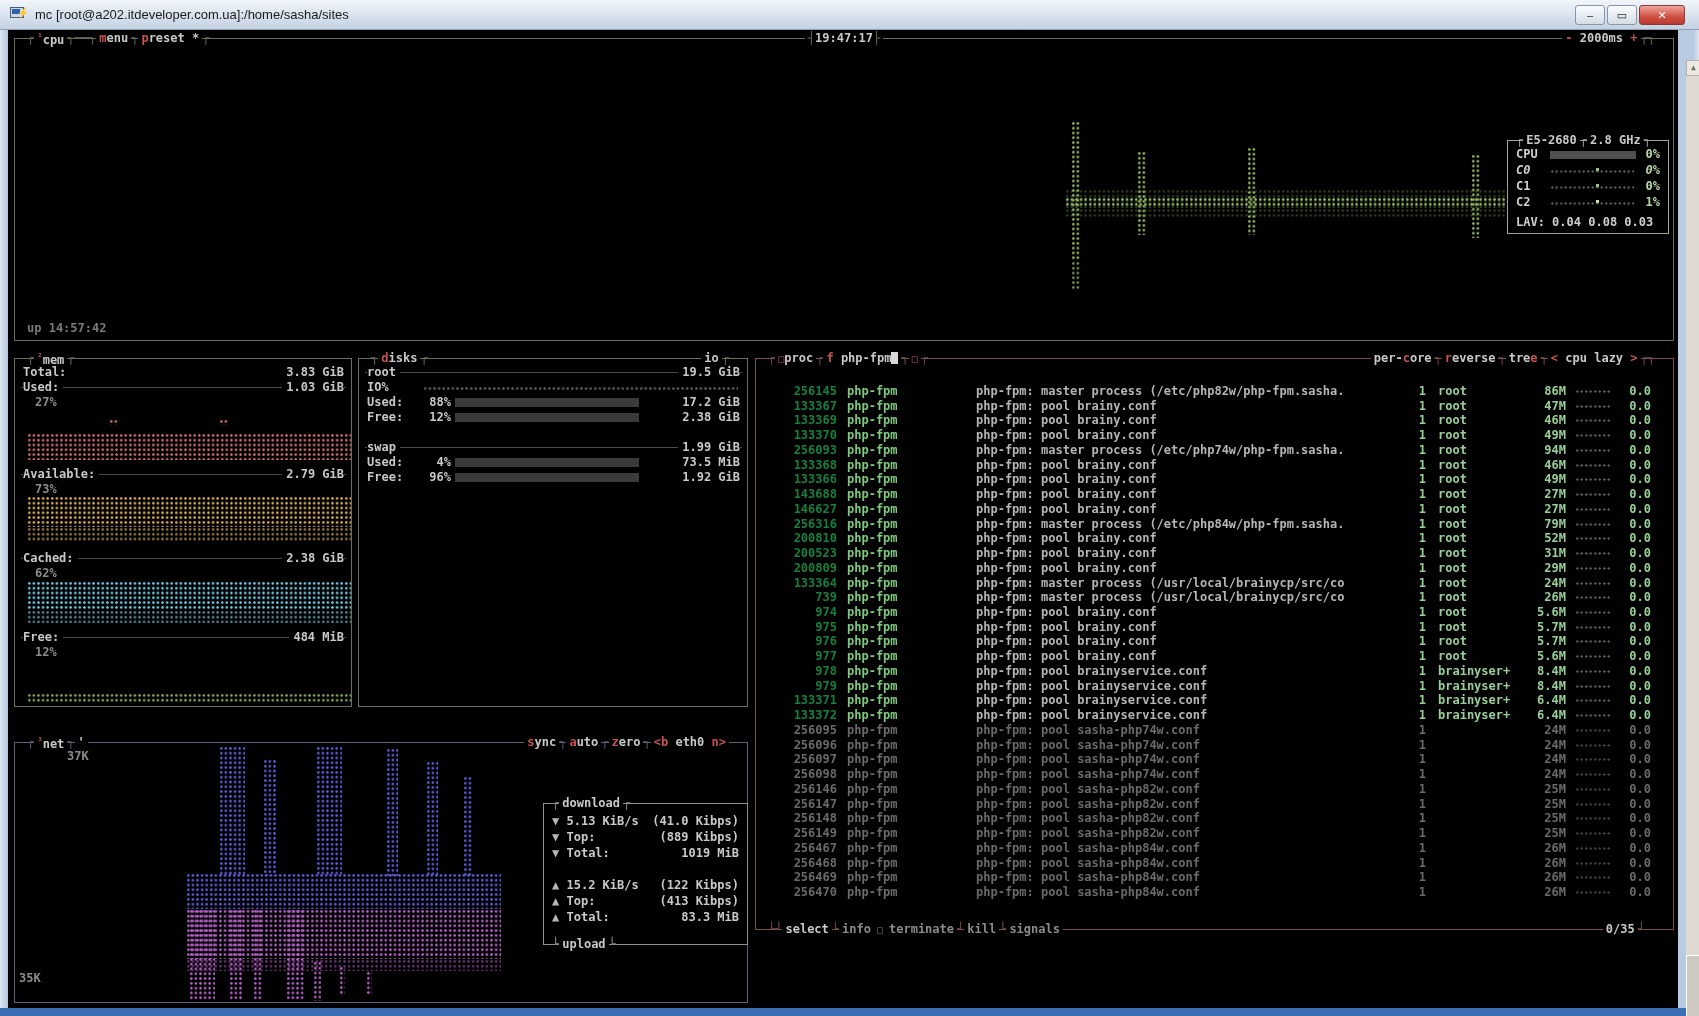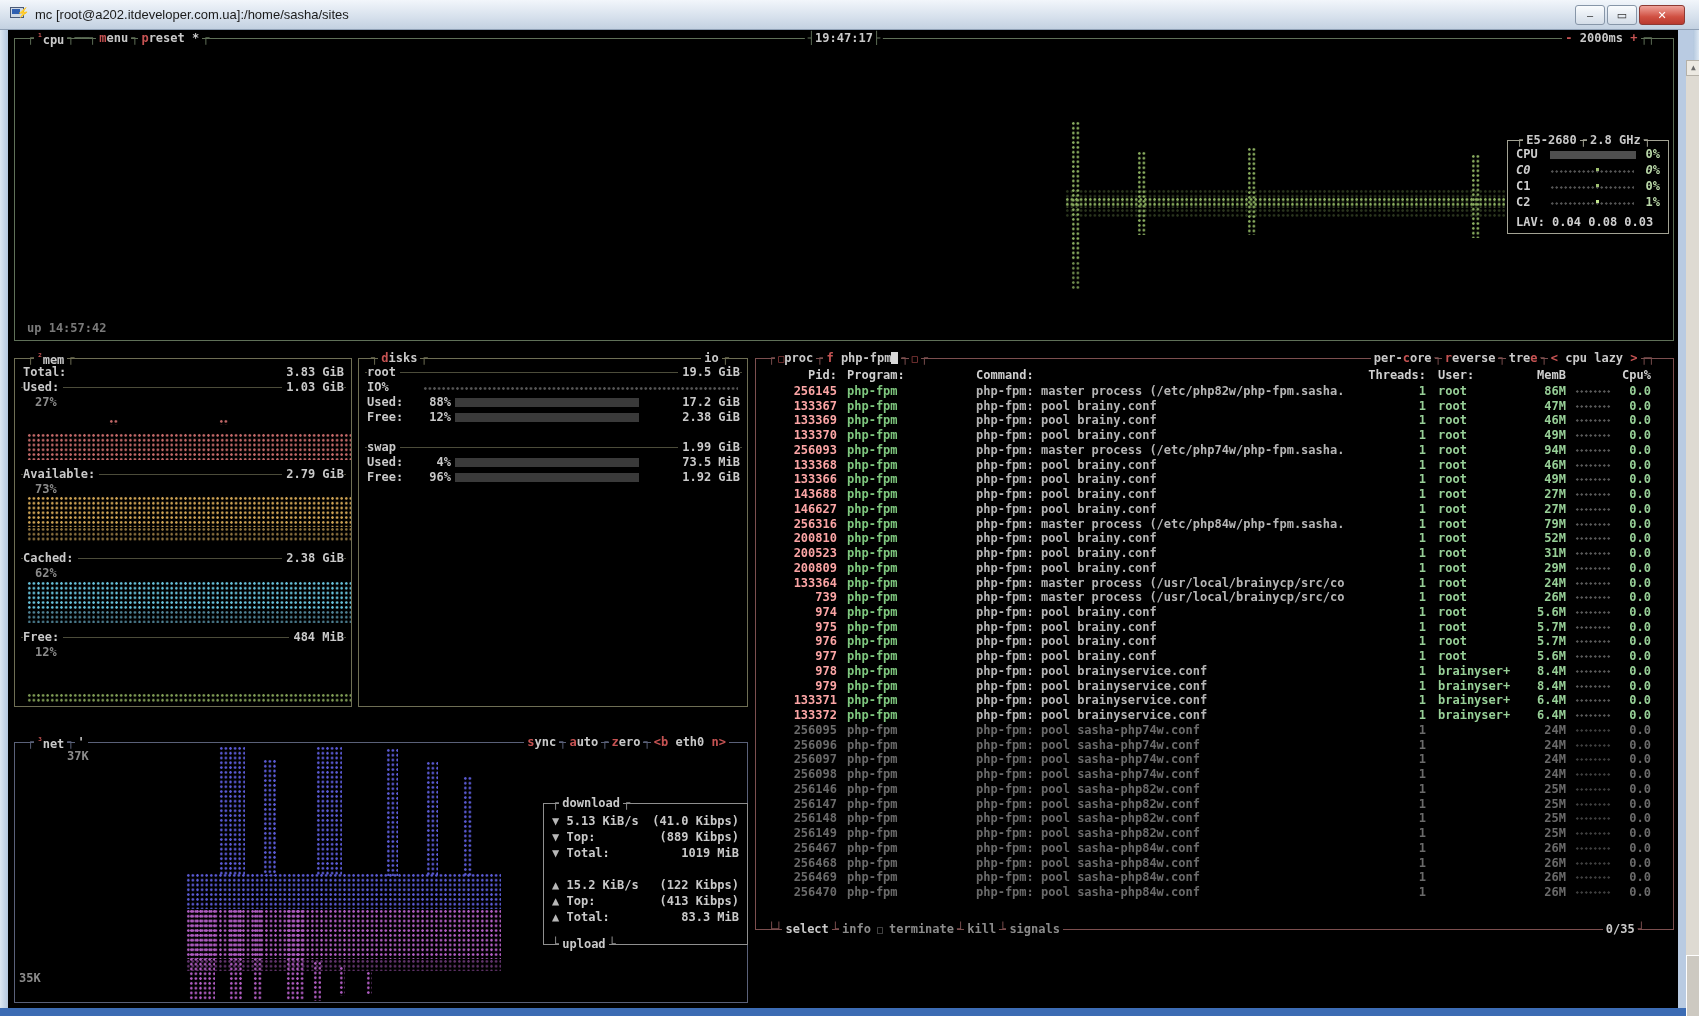--- a/index.html
+++ b/index.html
@@ -82,21 +82,21 @@
   
   #proc { left:747px; top:328px; width:919px; height:572px; border-color:#7c4f4f; }
   #proc .bm { color:#7c4f4f; }
   .tofu { color:#c65353; font-size:10px; }
   .cursorblk { display:inline-block; width:7px; height:12px; background:#d8d8d8; vertical-align:-2px; }
   #prochdr, #procrows { position:absolute; left:17px; width:884px; }
   #prochdr { top:9px; height:15px; position:absolute; }
   #procrows { top:25px; }
   .prow { position:relative; height:14.74px; }
   .prow span, #prochdr span { position:absolute; top:0; line-height:14.74px; white-space:pre; }
-  .c-pid  { left:0;   width:64px; text-align:right; color:#fca5a5; }
+  .c-pid  { left:0;   width:64px; text-align:right; color:#15803d; }
   .c-prog { left:74px;  width:120px; color:#7fc87f; }
   .c-cmd  { left:203px; width:360px; color:#b5b5b5; }
   .c-thr  { left:573px; width:80px; text-align:right; color:#97cf97; }
   .c-user { left:665px; width:92px; color:#97cf97; }
   .c-mem  { left:723px; width:70px; text-align:right; color:#97cf97; }
   .c-dots { left:802px; width:36px; height:5px; top:5px !important;
     background-image:radial-gradient(#5a5a5a 1px, transparent 1.3px); background-size:4.5px 4.5px; }
   .c-cpu  { left:808px; width:70px; text-align:right; color:#97cf97; }
   #prochdr span { color:#cfcfcf; }
   .prow.dim span { color:#6a6a6a; }
@@ -384,29 +384,20 @@
         <span class="chip"><span>per-</span><span class="hot">c</span><span>ore</span></span>
         <span class="bm">┐</span>
         <span class="chip"><span class="hot">r</span><span>everse</span></span>
         <span class="bm">┐</span>
         <span class="chip"><span>tre</span><span class="hot">e</span></span>
         <span class="bm">┐</span>
         <span class="chip"><span class="hot">&lt;</span> <span>cpu lazy</span> <span class="hot">&gt;</span></span>
         <span class="bm">┌┐</span>
       </div>
 
-      <div id="prochdr">
-        <span class="c-pid">Pid:</span>
-        <span class="c-prog" style="color:#cfcfcf">Program:</span>
-        <span class="c-cmd" style="color:#cfcfcf">Command:</span>
-        <span class="c-thr" style="color:#cfcfcf">Threads:</span>
-        <span class="c-user" style="color:#cfcfcf">User:</span>
-        <span class="c-mem" style="color:#cfcfcf">MemB</span>
-        <span class="c-cpu" style="color:#cfcfcf">Cpu%</span>
-      </div>
       <div id="procrows">
           <div class="prow">
             <span class="c-pid">256145</span>
             <span class="c-prog">php-fpm</span>
             <span class="c-cmd">php-fpm: master process (/etc/php82w/php-fpm.sasha.</span>
             <span class="c-thr">1</span>
             <span class="c-user">root</span>
             <span class="c-mem">86M</span>
             <span class="c-dots"></span>
             <span class="c-cpu">0.0</span>

